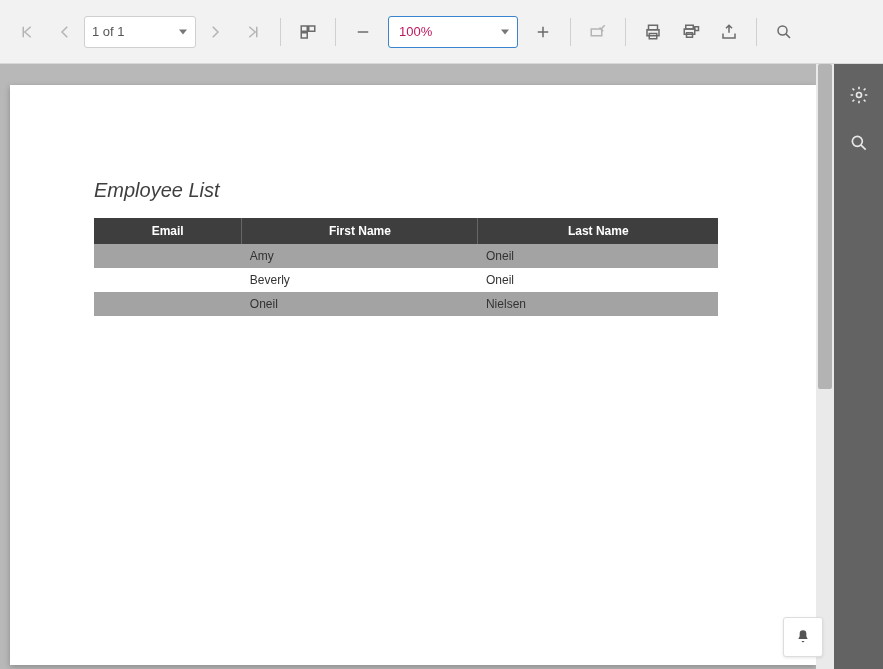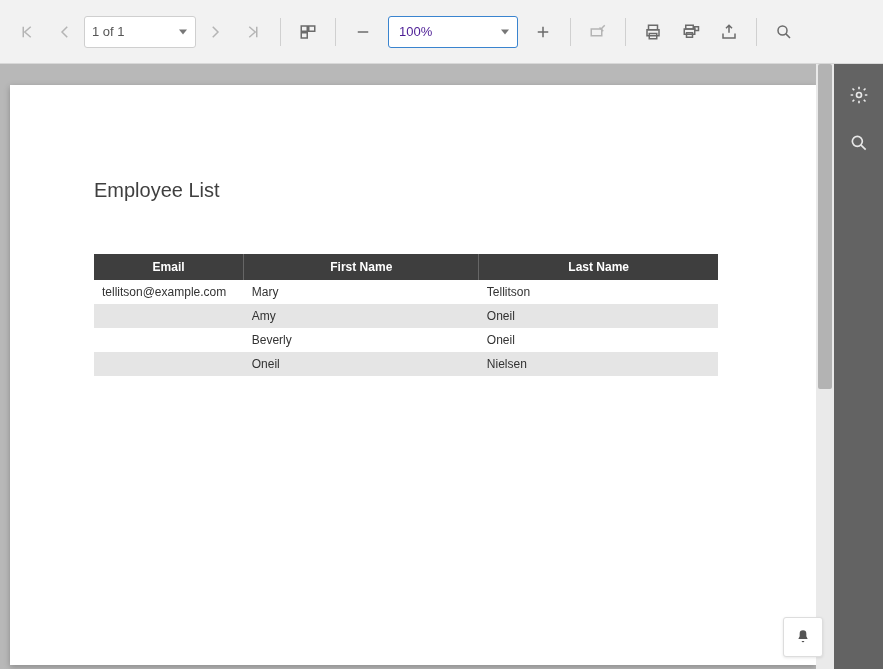--- a/index.html
+++ b/index.html
@@ -69,21 +69,21 @@
     position: relative;
     width: 130px;
     height: 32px;
     border: 1px solid #3a84cf;
     border-radius: 3px;
     background: #fff;
     display: flex;
     align-items: center;
     padding: 0 10px;
     cursor: pointer;
-    color: #4c1d95;
+    color: #be185d;
     font-size: 13px;
     margin: 0 6px;
   }
   
   .viewer-wrap {
     position: absolute;
     top: 64px;
     left: 0;
     right: 49px;
     bottom: 0;
@@ -118,41 +118,42 @@
   
   .report {
     position: absolute;
     left: 84px;
     top: 94px;
     width: 640px;
   }
   .report-title {
     font-size: 20px;
     color: #3f3f3f;
-    margin-bottom: 52px;
+    margin-bottom: 16px;
+    font-style: italic;
   }
   table.emp {
     width: 624px;
     border-collapse: collapse;
     font-size: 12px;
   }
   table.emp thead th {
     background: #3e3e3e;
     color: #fff;
     font-weight: bold;
     text-align: center;
     padding: 6px 8px;
     border-right: 1px solid #666;
   }
   table.emp thead th:last-child { border-right: none; }
   table.emp tbody td {
     padding: 5px 8px;
     color: #333;
   }
-  table.emp tbody tr.alt { background: #e5e5e5; margin-left: 36px; }
+  table.emp tbody tr.alt { background: #a3a3a3; margin-left: 36px; }
   .col-email { width: 150px; }
   .col-first { width: 240px; }
   .col-last  { width: 244px; }
   
   .sidebar {
     position: absolute;
     top: 64px;
     right: 0;
     width: 49px;
     bottom: 0;
@@ -291,25 +292,20 @@
       <div class="report-title">Employee List</div>
       <table class="emp">
         <thead>
           <tr>
             <th class="col-email">Email</th>
             <th class="col-first">First Name</th>
             <th class="col-last">Last Name</th>
           </tr>
         </thead>
         <tbody>
-          <tr>
-            <td>tellitson@example.com</td>
-            <td>Mary</td>
-            <td>Tellitson</td>
-          </tr>
           <tr class="alt">
             <td></td>
             <td>Amy</td>
             <td>Oneil</td>
           </tr>
           <tr>
             <td></td>
             <td>Beverly</td>
             <td>Oneil</td>
           </tr>

